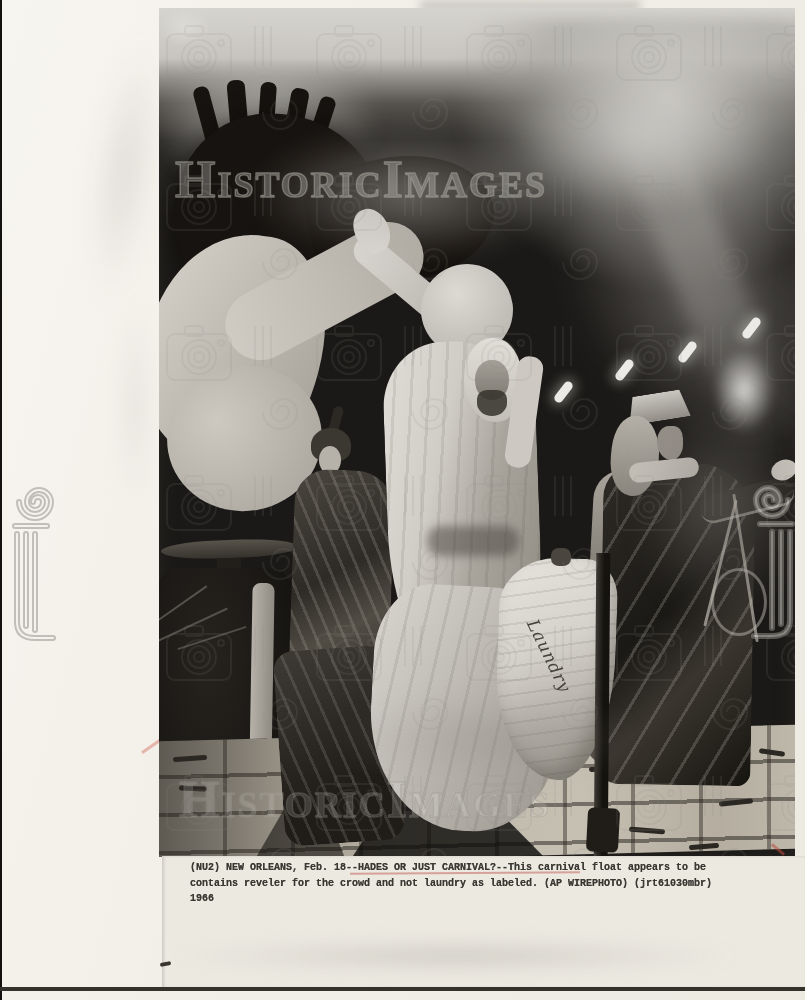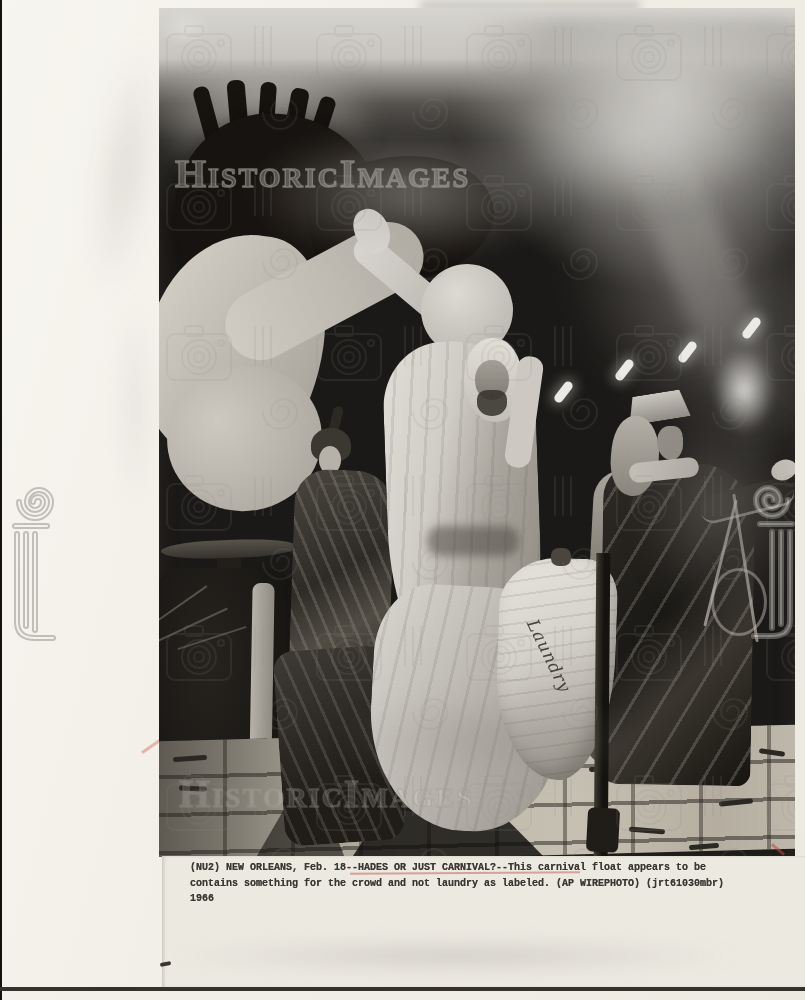--- a/index.html
+++ b/index.html
@@ -4,21 +4,21 @@
 <style>
   html,body{margin:0;padding:0;}
   .page{position:relative;width:805px;height:1000px;overflow:hidden;
     background:linear-gradient(105deg,#f7f5ef 0%,#f2efe8 40%,#edeae2 100%);
     font-family:"Liberation Sans",sans-serif;}
   .ab{position:absolute;}
   .photo{position:absolute;left:159px;top:8px;width:636px;height:849px;
     background:#1b1917;overflow:hidden;box-shadow:inset 0 0 20px rgba(60,58,54,.4);}
   .blob{position:absolute;}
   .wm-text{position:absolute;font-family:"Liberation Serif",serif;font-variant:small-caps;
-    font-weight:700;font-size:40px;letter-spacing:2px;white-space:nowrap;
+    font-weight:700;font-size:52px;letter-spacing:2px;white-space:nowrap;
     color:rgba(235,233,228,0.10);-webkit-text-stroke:1.4px rgba(160,157,149,0.62);
     text-shadow:0 0 2px rgba(255,255,255,0.18);}
   .wm-bottom{opacity:.6;-webkit-text-stroke:1.3px rgba(150,147,139,0.55);}
   .caption{position:absolute;left:162px;top:856px;width:643px;height:132px;
     background:#ece9e1;box-shadow:inset 2px 0 3px rgba(120,115,105,.25);}
   .cap-line{position:relative;font-family:"Liberation Mono","DejaVu Sans Mono",monospace;
     font-size:10px;line-height:15.5px;color:#3b3833;white-space:pre;
     text-shadow:0 0 .5px rgba(59,56,51,.8);padding-left:28px;font-weight:bold;}
   .bag-label{position:absolute;font-family:"DejaVu Serif",serif;font-style:italic;
     font-size:17px;letter-spacing:1px;color:#45423c;transform:rotate(64deg);
@@ -187,21 +187,21 @@
       <path d="M28 30 a5 5 0 0 1 10 0 a8 8 0 0 1 -16 0 a12 12 0 0 1 24 0 a16 16 0 0 1 -32 0"></path>
       <path d="M10 54 h32"></path>
       <path d="M12 62 V150 M21 62 V154 M30 62 V158"></path>
       <path d="M12 150 q0 16 18 16 h18"></path>
     </g>
   </svg>
 
   <div class="caption">
     <div style="padding-top:4px;">
       <div class="cap-line">(NU2) NEW ORLEANS, Feb. 18--HADES OR JUST CARNIVAL?--This carnival float appears to be</div>
-      <div class="cap-line">contains something for the crowd and not laundry as labeled. (AP WIREPHOTO) (jrt61030mbr)</div>
+      <div class="cap-line">contains reveler for the crowd and not laundry as labeled. (AP WIREPHOTO) (jrt61030mbr)</div>
       <div class="cap-line">1966</div>
     </div>
   </div>
 
   <div class="ab" style="left:350px;top:872px;width:230px;height:2px;background:rgba(186,74,64,.45);transform:rotate(-.4deg);"></div>
   <div class="ab" style="left:770px;top:848px;width:16px;height:3px;background:rgba(186,74,64,.55);transform:rotate(40deg);"></div>
   <div class="ab" style="left:160px;top:962px;width:11px;height:4px;background:#3a362f;border-radius:2px;transform:rotate(-10deg);"></div>
 
   <div class="ab" style="left:170px;top:942px;width:570px;height:28px;background:radial-gradient(closest-side,rgba(158,155,148,.45),transparent);filter:blur(9px);"></div>
   <div class="ab" style="left:0;top:987px;width:805px;height:4px;background:#35312b;"></div>

